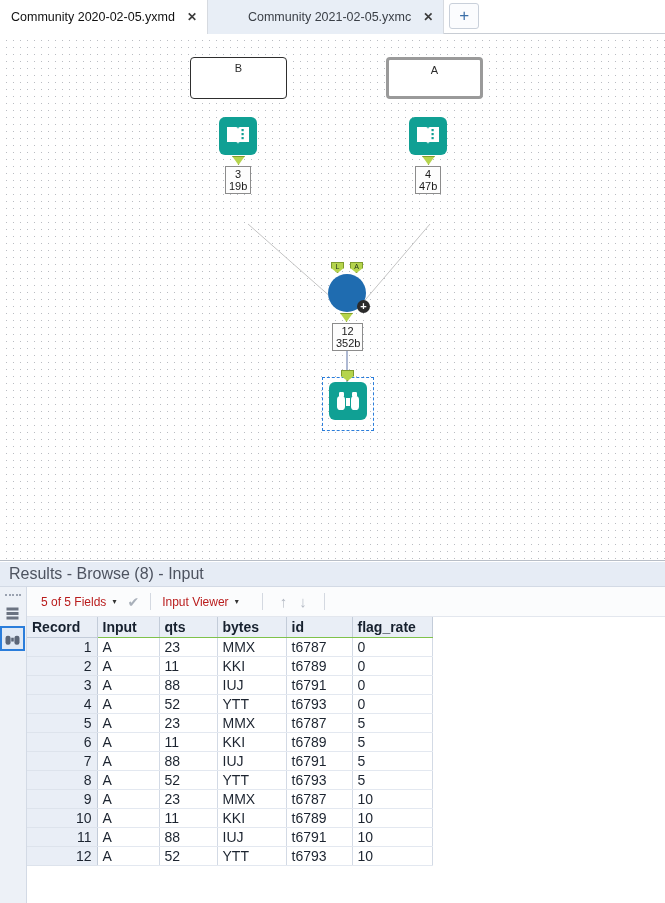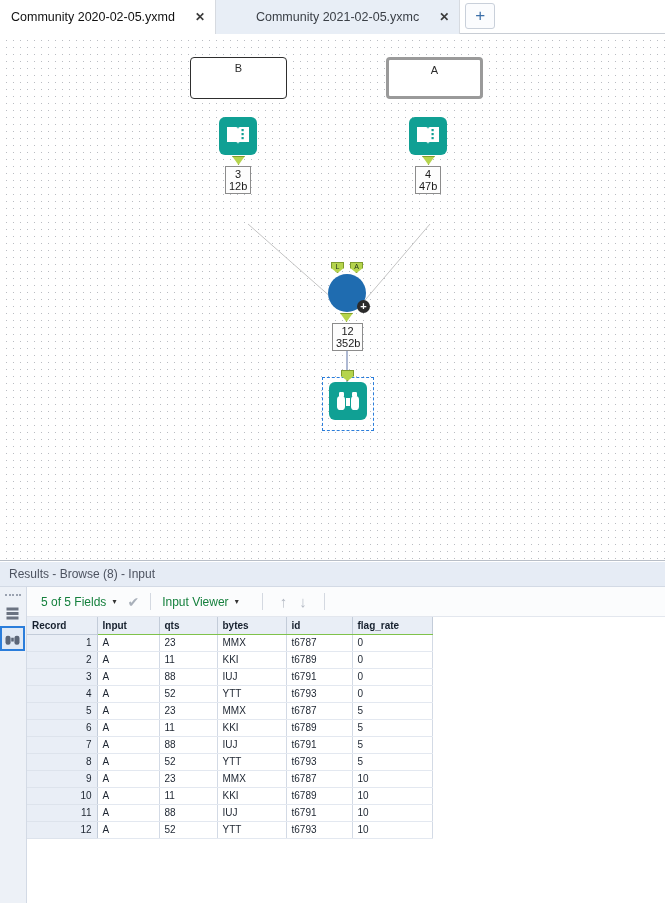--- a/index.html
+++ b/index.html
@@ -24,21 +24,21 @@
     padding: 0 8px 0 11px;
     height: 34px;
     font-size: 12.5px;
     color: #1b1b1b;
     border-right: 1px solid #d6dae0;
     cursor: pointer;
     white-space: nowrap;
   }
   .tab.active { background: #ffffff; color: #111; }
   .tab.inactive { background: #e8eef6; color: #3a3f46; padding-left: 40px; }
-  .tab-label { margin-right: 18px; }
+  .tab-label { margin-right: 10px; }
   .tab-close {
     font-size: 12px; color: #3b3b3b;
     width: 14px; text-align: center;
     line-height: 1; font-weight: 600;
     cursor: pointer;
   }
   .tab-add {
     width: 30px; height: 26px;
     margin: 3px 0 0 5px;
     border: 1px solid #c9d0da;
@@ -116,21 +116,21 @@
   
   .results {
     position: absolute; top: 562px; left: 0;
     width: 665px; height: 341px;
     background: #ffffff;
   }
   .results-title {
     height: 25px; background: #e6ecf5;
     display: flex; align-items: center;
     padding-left: 9px;
-    font-size: 12px; color: #4d5360;
+    font-size: 16px; color: #4d5360;
     border-bottom: 1px solid #d3dae5;
   }
   .results-body { display: flex; height: 316px; }
   .res-side {
     width: 27px; background: #edf1f7;
     border-right: 1px solid #d3dae5;
     padding-top: 3px;
   }
   .side-grip {
     height: 9px; margin: 0 5px 2px 5px;
@@ -150,24 +150,24 @@
     display: flex; align-items: center;
     padding-left: 14px; gap: 0;
     border-bottom: 1px solid #e3e7ee;
     font-size: 12px; color: #2d3238;
   }
   .tb-item { display: flex; align-items: center; cursor: pointer; white-space: nowrap; }
   .caret { margin-left: 6px; font-size: 8px; color: #333; }
   .tb-check { margin-left: 11px; color: #a9b0ba; font-size: 14px; cursor:pointer; }
   .tb-sep { width: 1px; height: 17px; background: #d4d9e1; margin: 0 11px; }
   .tb-arrow { color: #b4bac4; font-size: 15px; cursor: pointer; padding: 0 6px; }
-  .tb-txt { color: #15803d; }
+  .tb-txt { color: #b91c1c; }
 
   .grid-wrap { flex: 1; overflow: hidden; background: #fff; position: relative; }
-  table.grid { border-collapse: collapse; font-size: 10px; color: #1c2430; }
+  table.grid { border-collapse: collapse; font-size: 14px; color: #1c2430; }
   table.grid th {
     background: #e9eef6; font-weight: bold; text-align: left;
     padding: 2px 5px; height: 17px;
     border-right: 1px solid #c3ccd9; border-bottom: 1px solid #7fc24a;
     color: #16202e; white-space: nowrap;
   }
   table.grid th.rec {
     border-bottom: 1px solid #c3ccd9; text-align: left;
   }
   table.grid td {
@@ -223,21 +223,21 @@
           <path d="M2 3 h9 q2 0 2 2 v15 q0 -2 -2 -2 h-9 z" fill="#ffffff"></path>
           <path d="M24 3 h-9 q-2 0 -2 2 v15 q0 -2 2 -2 h9 z" fill="#ffffff"></path>
           <rect x="16.5" y="5" width="2.2" height="2.2" fill="#10a094"></rect>
           <rect x="16.5" y="9" width="2.2" height="2.2" fill="#10a094"></rect>
           <rect x="16.5" y="13" width="2.2" height="2.2" fill="#10a094"></rect>
         </svg>
       </div>
       <div class="conn-out" style="left:13px; top:39px;"></div>
       <div class="annot" style="left:6px; top:49px; width:26px;">
         <div>3</div>
-        <div>12b</div>
+        <div>19b</div>
       </div>
     </div>
 
     <div class="tool" style="left:409px; top:83px;">
       <div class="tool-ico">
         <svg width="26" height="24" viewBox="0 0 26 24">
           <path d="M2 3 h9 q2 0 2 2 v15 q0 -2 -2 -2 h-9 z" fill="#ffffff"></path>
           <path d="M24 3 h-9 q-2 0 -2 2 v15 q0 -2 2 -2 h9 z" fill="#ffffff"></path>
           <rect x="16.5" y="5" width="2.2" height="2.2" fill="#10a094"></rect>
           <rect x="16.5" y="9" width="2.2" height="2.2" fill="#10a094"></rect>

